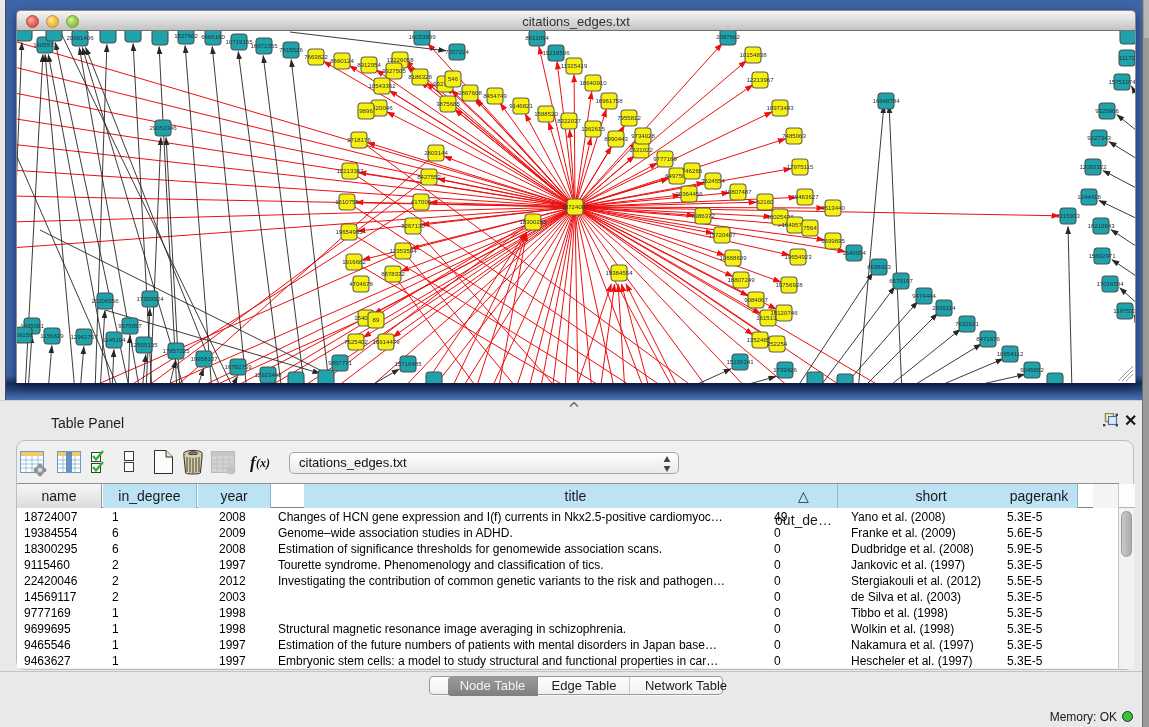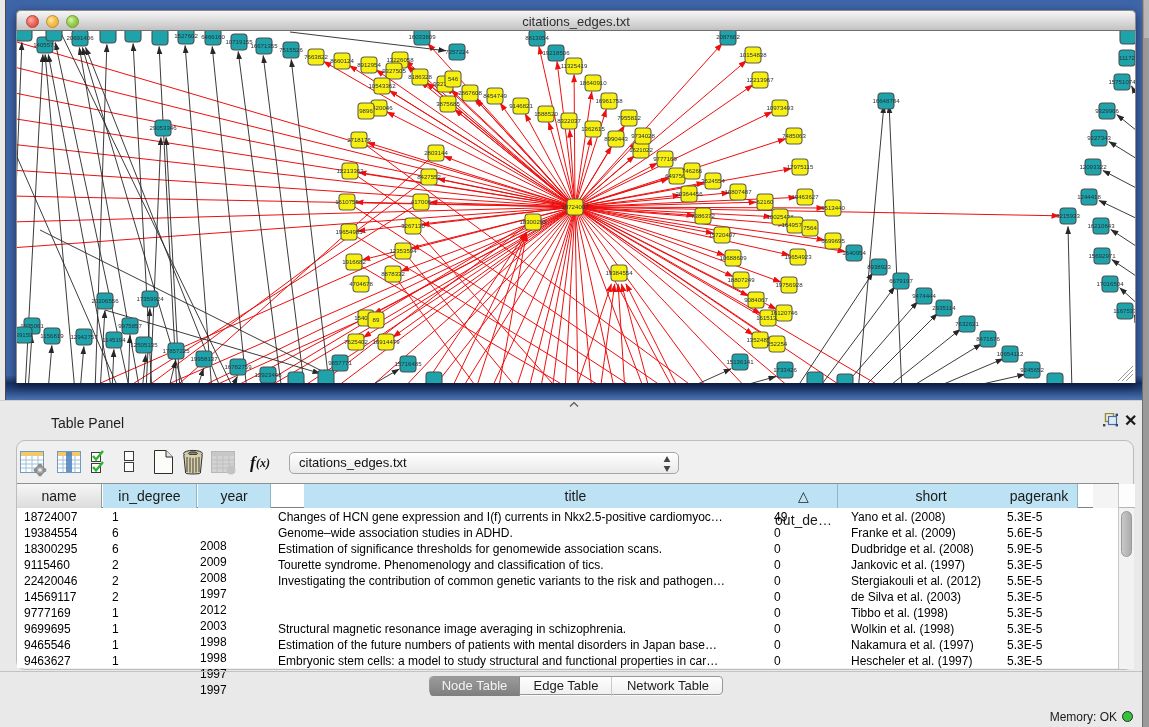--- a/index.html
+++ b/index.html
@@ -34,30 +34,30 @@
 #combo { position:absolute; left:272px; top:11px; width:390px; height:22px; border:1px solid #a6a6a6; border-radius:5px; background:linear-gradient(#ffffff,#e9e9e9); font-size:13px; color:#111; line-height:20px; padding-left:9px; }
 #combo .arr { position:absolute; right:7px; top:3px; width:8px; height:16px; }
 #tbl { position:absolute; left:0px; top:42px; width:1102px; height:185px; background:#fff; border-top:1px solid #8f8f8f; }
 #thead { position:absolute; left:0; top:0; width:1101px; height:24px; border-bottom:1px solid #7f7f7f; }
 #thead .hc { position:absolute; top:0; height:24px; background:#bce2f3; border-right:1px solid #8fb6c8; font-size:14px; color:#1a1a1a; text-align:center; line-height:24px; }
 #tbody { position:absolute; left:0; top:25px; width:1101px; height:160px; font-size:12px; color:#000; }
 .trow { position:relative; height:16px; line-height:16px; white-space:nowrap; }
 .trow div { position:absolute; top:0; height:16px; overflow:hidden; }
 .c0 { left:7px;  width:78px; }
 .c1 { left:95px; width:88px; }
-.c2 { left:183px; width:68px;margin-top:29px; }
+.c2 { left:202px; width:68px; }
 .c3 { left:261px; width:492px; }
 .c4 { left:757px; width:64px; }
 .c5 { left:834px; width:148px; }
 .c6 { left:990px; width:95px; }
 #vsb { position:absolute; left:1101px; top:0; width:16px; height:185px; background:#f2f2f2; border-left:1px solid #c6c6c6; }
 #vsb .corner { position:absolute; left:0; top:0; width:16px; height:24px; background:#fdfdfd; border-bottom:1px solid #b5b5b5; }
 #vsb .thumb { position:absolute; left:2px; top:27px; width:11px; height:46px; background:linear-gradient(90deg,#c9c9c9,#ababab); border:1px solid #9a9a9a; border-radius:6px; }
 #seg { position:absolute; left:429px; top:275px; width:294px; height:19px; border:1px solid #989898; border-radius:4px; background:linear-gradient(#fefefe,#f0f0f0); box-shadow:0 1px 0 rgba(255,255,255,.7); font-size:13px; }
-#seg div { position:absolute; top:0; height:19px; line-height:18px; text-align:center; color:#1c1c1c; }
+#seg div { position:absolute; top:0; height:19px; line-height:18px; text-align:center; color:#1c1c1c;margin-left:18px; }
 #seg .s1 { left:0; width:90px; background:linear-gradient(#9b9b9b,#7e7e7e); color:#f4f4f4; border-radius:3px 0 0 3px; border-right:1px solid #8a8a8a; }
 #seg .s2 { left:91px; width:90px; }
 #seg .s3 { left:181px; width:113px; border-left:1px solid #c9c9c9; }
 #segline { position:absolute; left:0; top:270px; width:1142px; height:1px; background:#c3c3c3; }
 #mem { position:absolute; left:0; top:309px; width:1117px; text-align:right; font-size:12px; color:#1a1a1a; }
 #memdot { position:absolute; left:1122px; top:310px; width:11px; height:11px; border-radius:50%; background:#35c33a; border:1px solid #2b2b2b; }
 </style></head>
 <body>
 <div id="stage">
   <div id="desk">

